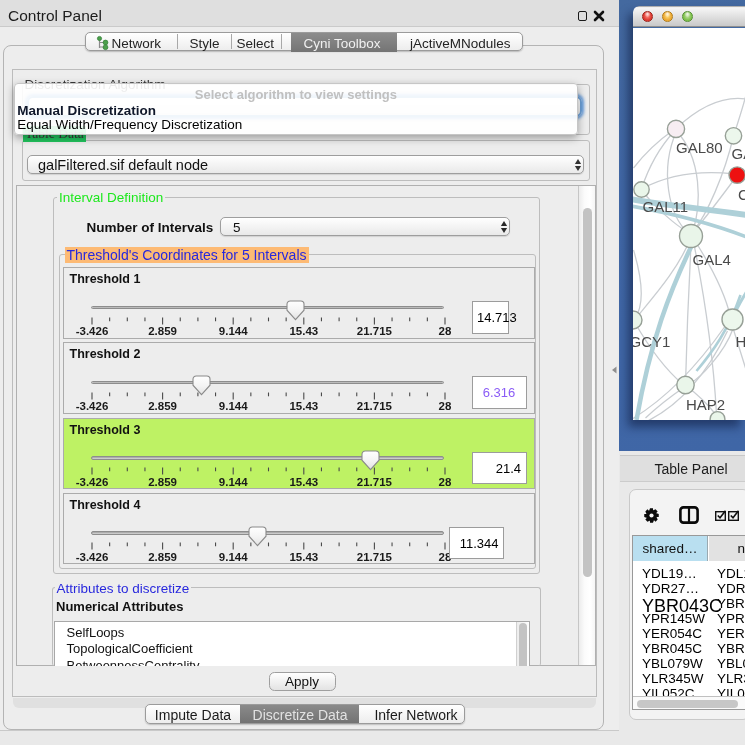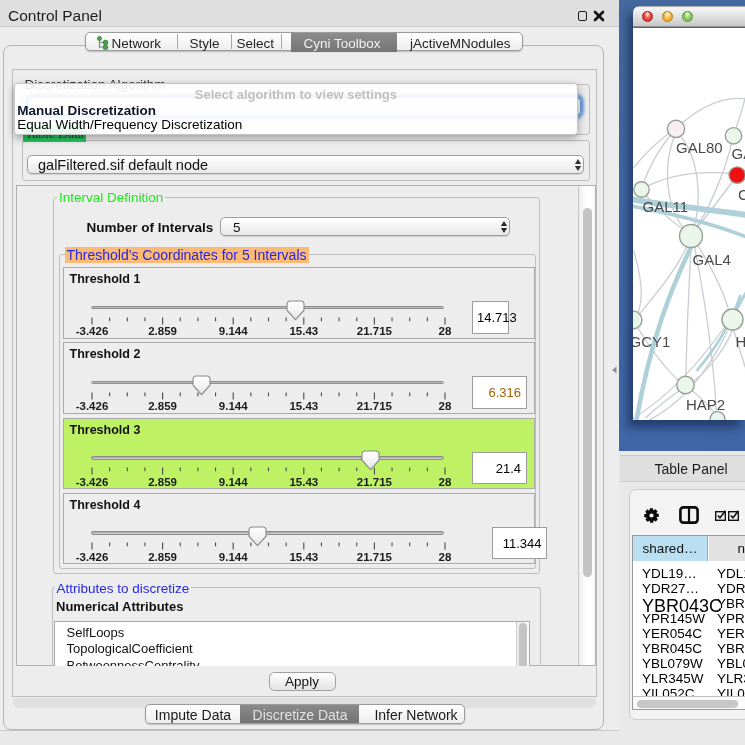--- a/index.html
+++ b/index.html
@@ -134,21 +134,21 @@
         <svg width="19" height="21" viewBox="0 0 19 21" style="position:absolute;left:127.90px;top:31.7px">
           <defs>
             <linearGradient id="tg" x1="0" y1="0" x2="0" y2="1">
               <stop offset="0" stop-color="#ffffff"></stop>
               <stop offset="0.55" stop-color="#f3f3f3"></stop>
               <stop offset="1" stop-color="#e2e2e2"></stop>
             </linearGradient>
           </defs>
           <path d="M4.2 1 L14.8 1 A3.2 3.2 0 0 1 18 4.2 L18 10.2 L9.5 19.6 L1 10.2 L1 4.2 A3.2 3.2 0 0 1 4.2 1 Z" fill="url(#tg)" stroke="#8a8a8a" stroke-width="1.1"></path>
         </svg>
-        <div style="position:absolute;left:407.5px;top:33px;width:55px;height:32.5px;background:#fff;border:1px solid #9c9c9c;padding:0 4.5px;font-size:13px;color:#a16207;text-align:right;line-height:31px;">6.316</div>
+        <div style="position:absolute;left:407.5px;top:33px;width:55px;height:32.5px;background:#fff;border:1px solid #9c9c9c;padding:0 4.5px;font-size:13px;color:#8b5cf6;text-align:center;line-height:31px;">6.316</div>
       </div>
       <div style="position:absolute;left:63px;top:417.6px;width:471.5px;height:71.5px;border:1px solid #ababab;background:#bef264;">
         <div style="position:absolute;left:5.5px;top:4px;font-weight:bold;font-size:12.5px;color:#111;">Threshold 3</div>
         <div style="position:absolute;left:27px;top:37.5px;width:352.5px;height:3.5px;background:linear-gradient(#9e9e9e,#d9d9d9);border:1px solid #8d8d8d;border-radius:3px;"></div>
         <svg width="366" height="9" viewBox="0 0 366 9" style="position:absolute;left:22px;top:48.5px">
           <line x1="6.00" y1="0.5" x2="6.00" y2="7.50" stroke="#4a4a4a" stroke-width="1.1"></line>
           <line x1="23.65" y1="0.5" x2="23.65" y2="4.30" stroke="#4a4a4a" stroke-width="1.1"></line>
           <line x1="41.30" y1="0.5" x2="41.30" y2="4.30" stroke="#4a4a4a" stroke-width="1.1"></line>
           <line x1="58.95" y1="0.5" x2="58.95" y2="4.30" stroke="#4a4a4a" stroke-width="1.1"></line>
           <line x1="76.60" y1="0.5" x2="76.60" y2="7.50" stroke="#4a4a4a" stroke-width="1.1"></line>
@@ -222,21 +222,21 @@
         <svg width="19" height="21" viewBox="0 0 19 21" style="position:absolute;left:184.40px;top:31.7px">
           <defs>
             <linearGradient id="tg" x1="0" y1="0" x2="0" y2="1">
               <stop offset="0" stop-color="#ffffff"></stop>
               <stop offset="0.55" stop-color="#f3f3f3"></stop>
               <stop offset="1" stop-color="#e2e2e2"></stop>
             </linearGradient>
           </defs>
           <path d="M4.2 1 L14.8 1 A3.2 3.2 0 0 1 18 4.2 L18 10.2 L9.5 19.6 L1 10.2 L1 4.2 A3.2 3.2 0 0 1 4.2 1 Z" fill="url(#tg)" stroke="#8a8a8a" stroke-width="1.1"></path>
         </svg>
-        <div style="position:absolute;left:428px;top:33px;width:55px;height:32.5px;background:#fff;border:1px solid #9c9c9c;padding:0 4.5px;font-size:13px;color:#000;text-align:right;line-height:31px;">11.344</div>
+        <div style="position:absolute;left:385px;top:33px;width:55px;height:32.5px;background:#fff;border:1px solid #9c9c9c;padding:0 4.5px;font-size:13px;color:#000;text-align:right;line-height:31px;">11.344</div>
       </div>
       <div style="position:absolute;left:51.5px;top:587px;width:489px;height:79px;border:1px solid #bdbdbd;border-radius:3px;border-bottom:none;"></div>
       <div style="position:absolute;left:54.5px;top:580.5px;font-size:13.5px;color:#2828dd;background:#ededed;padding:0 2px;">Attributes to discretize</div>
       <div style="position:absolute;left:56px;top:599px;font-size:13px;font-weight:bold;color:#111;">Numerical Attributes</div>
       <div style="position:absolute;left:53.5px;top:620.5px;width:476px;height:45.5px;background:#fff;border:1px solid #a8a8a8;border-bottom:none;overflow:hidden;">
         <div style="position:absolute;left:12px;top:3.5px;font-size:13px;color:#111;">SelfLoops</div>
         <div style="position:absolute;left:12px;top:19.8px;font-size:13px;color:#111;">TopologicalCoefficient</div>
         <div style="position:absolute;left:12px;top:36.1px;font-size:13px;color:#111;">BetweennessCentrality</div>
         <div style="position:absolute;left:461px;top:0;width:14px;height:45px;background:linear-gradient(90deg,#ededed,#fff);border-left:1px solid #d0d0d0;"></div>
         <div style="position:absolute;left:464px;top:1.5px;width:8px;height:60px;background:#c3c3c3;border-radius:4px;"></div>

